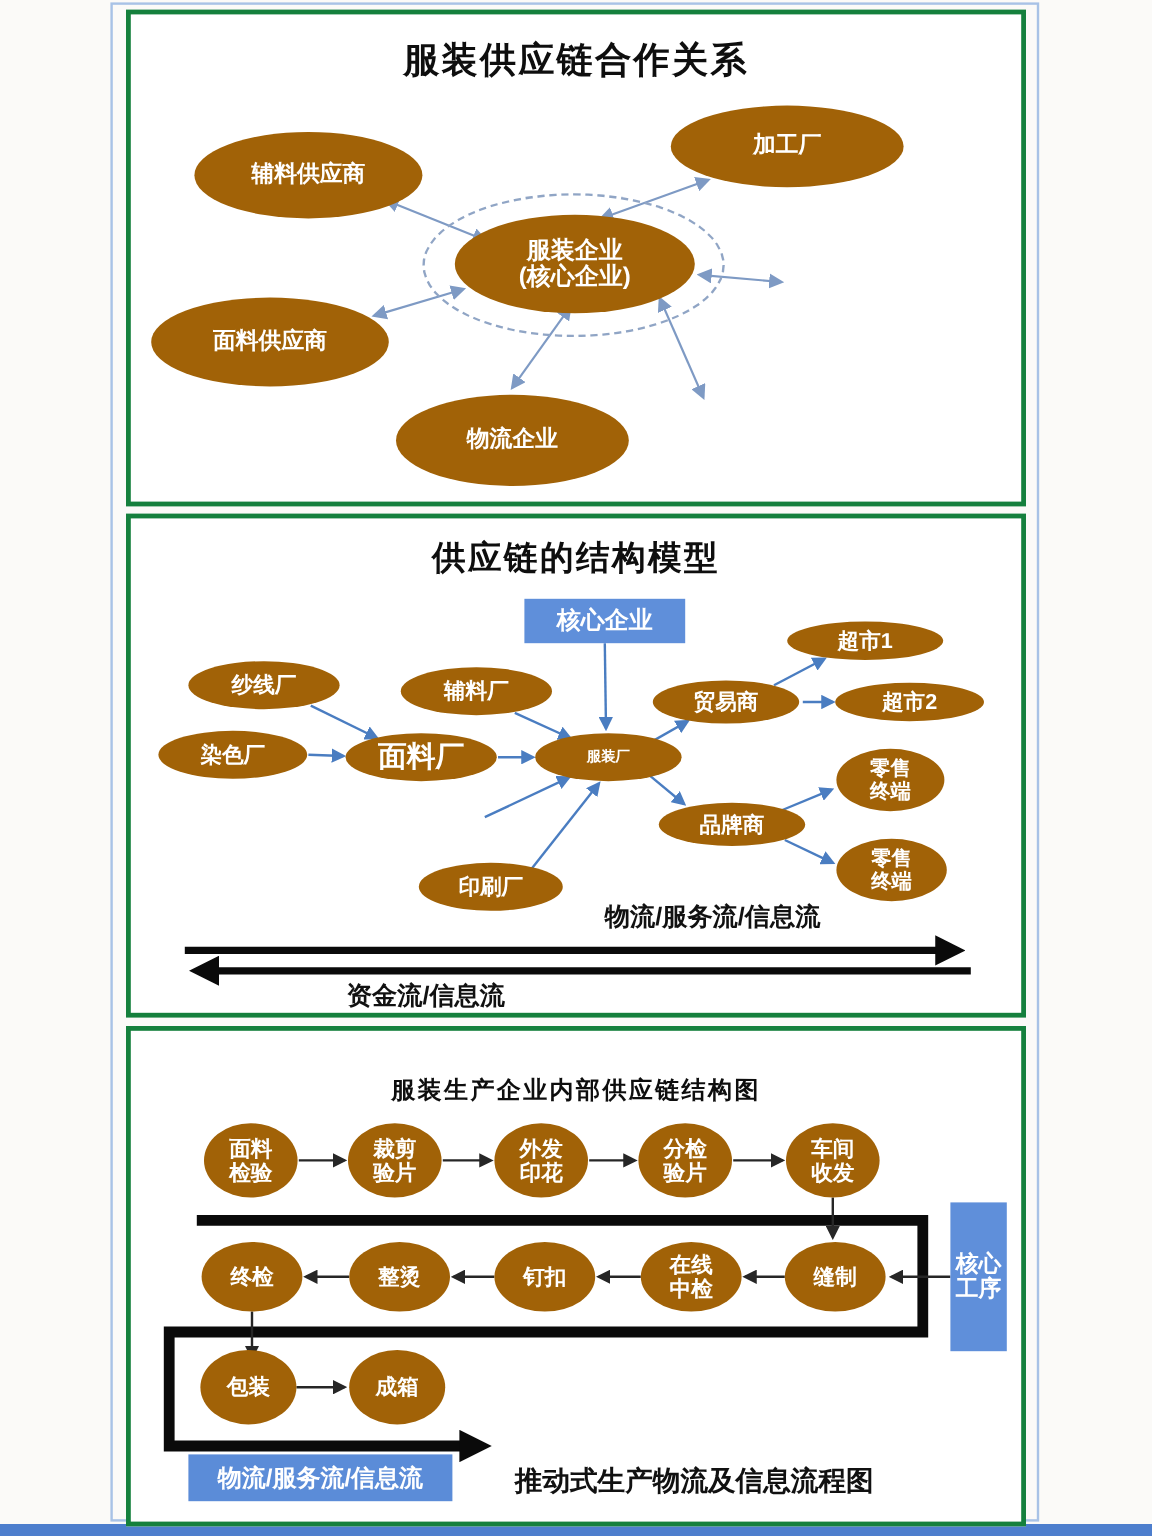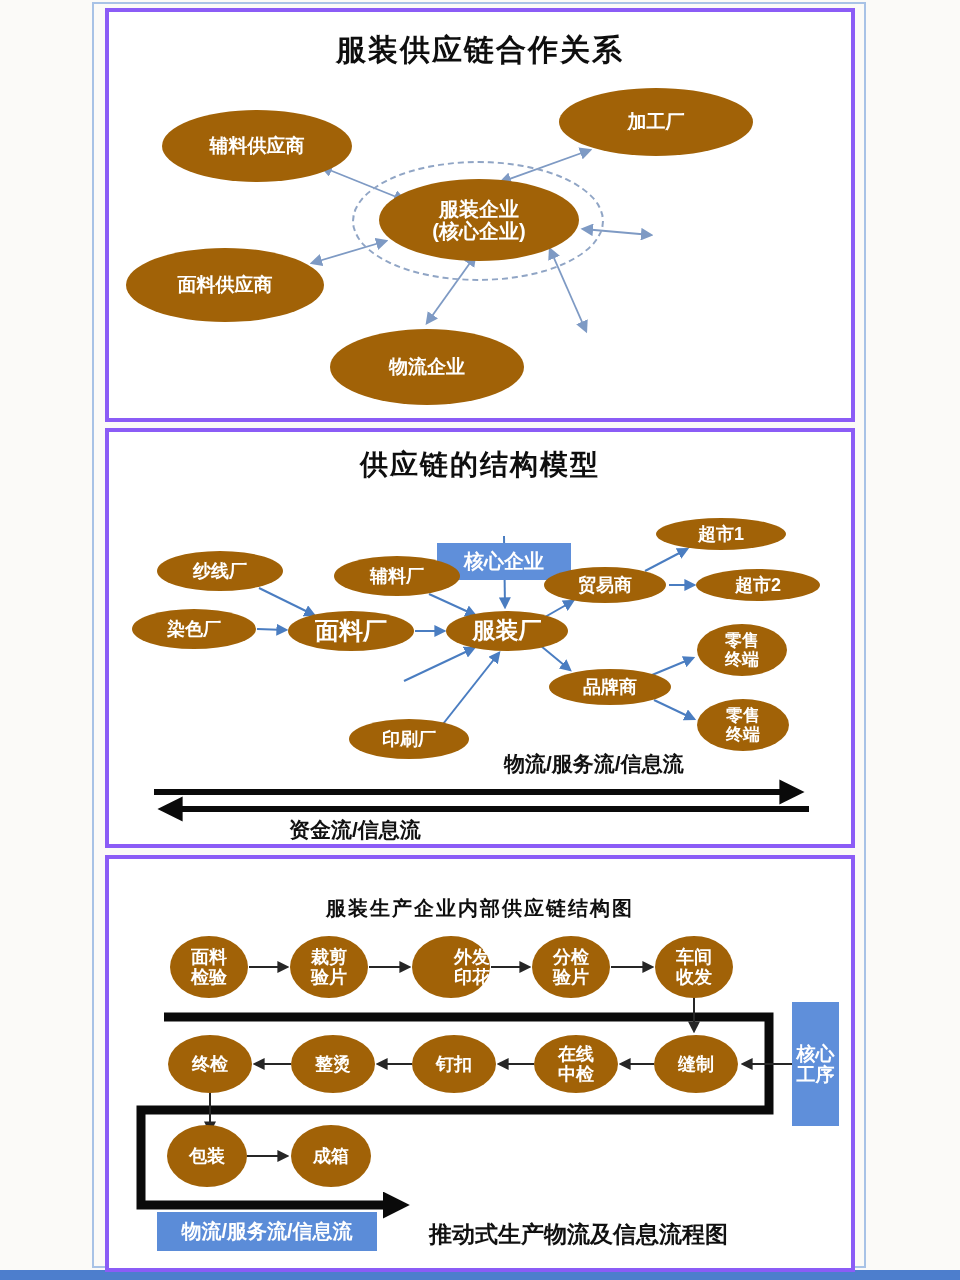--- a/index.html
+++ b/index.html
@@ -10,21 +10,21 @@
   }
   .outer-frame{
     position:absolute;left:92px;top:2px;width:774px;height:1266px;
     border:2px solid #a8c2e6;box-sizing:border-box;pointer-events:none;
   }
   .bottom-bar{
     position:absolute;left:0;top:1270px;width:960px;height:10px;background:#4d7ecd;
   }
   .panel{
     position:absolute;left:105px;width:750px;background:#ffffff;
-    border:4px solid #8b5cf6;box-sizing:border-box;
+    border:4px solid #15803d;box-sizing:border-box;
   }
   #panel1{top:8px;height:414px;}
   #panel2{top:428px;height:420px;}
   #panel3{top:855px;height:417px;}
   .p-title{
     position:absolute;left:0;right:0;text-align:center;
     font-weight:700;color:#0e0e0e;letter-spacing:2px;
   }
   #panel1 .p-title{top:18px;font-size:30px;}
   #panel2 .p-title{top:14px;font-size:28px;}
@@ -126,37 +126,37 @@
       <line x1="432" y1="214" x2="461" y2="238" marker-end="url(#ah2)"></line>
       <line x1="543" y1="243" x2="584" y2="226" marker-end="url(#ah2)"></line>
       <line x1="545" y1="268" x2="585" y2="287" marker-end="url(#ah2)"></line>
     </g>
     <g stroke="#0a0a0a" stroke-width="6">
       <line x1="45" y1="360" x2="688" y2="360" marker-end="url(#ahT)"></line>
       <line x1="700" y1="377" x2="56" y2="377" marker-end="url(#ahT)"></line>
     </g>
   </svg>
 
-  <div class="rect-node" style="left:328px;top:67px;width:134px;height:37px;font-size:20px;margin-top:44px;">
+  <div class="rect-node" style="left:328px;top:67px;width:134px;height:37px;font-size:20px;">
     <span class="lbl">核心企业</span>
   </div>
 
   <div class="ell" style="left:48px;top:119px;width:126px;height:40px;font-size:18px;">
     <span class="lbl">纱线厂</span>
   </div>
   <div class="ell" style="left:225px;top:124px;width:126px;height:40px;font-size:18px;">
     <span class="lbl">辅料厂</span>
   </div>
   <div class="ell" style="left:23px;top:177px;width:124px;height:40px;font-size:18px;">
     <span class="lbl">染色厂</span>
   </div>
   <div class="ell" style="left:179px;top:179px;width:126px;height:40px;font-size:24px;">
     <span class="lbl">面料厂</span>
   </div>
-  <div class="ell" style="left:337px;top:179px;width:122px;height:40px;font-size:23px;">
+  <div class="ell" style="left:337px;top:179px;width:122px;height:40px;font-size:12px;">
     <span class="lbl">服装厂</span>
   </div>
   <div class="ell" style="left:240px;top:287px;width:120px;height:40px;font-size:18px;">
     <span class="lbl">印刷厂</span>
   </div>
   <div class="ell" style="left:435px;top:135px;width:122px;height:36px;font-size:18px;">
     <span class="lbl">贸易商</span>
   </div>
   <div class="ell" style="left:547px;top:86px;width:130px;height:32px;font-size:18px;">
     <span class="lbl">超市1</span>
@@ -210,21 +210,21 @@
   </svg>
 
   <div class="ell" style="left:61px;top:77px;width:78px;height:62px;font-size:18px;">
     <span class="lbl">面料
 检验</span>
   </div>
   <div class="ell" style="left:181px;top:77px;width:78px;height:62px;font-size:18px;">
     <span class="lbl">裁剪
 验片</span>
   </div>
-  <div class="ell" style="left:303px;top:77px;width:78px;height:62px;font-size:18px;justify-content:flex-end;">
+  <div class="ell" style="left:303px;top:77px;width:78px;height:62px;font-size:18px;">
     <span class="lbl">外发
 印花</span>
   </div>
   <div class="ell" style="left:423px;top:77px;width:78px;height:62px;font-size:18px;">
     <span class="lbl">分检
 验片</span>
   </div>
   <div class="ell" style="left:546px;top:77px;width:78px;height:62px;font-size:18px;">
     <span class="lbl">车间
 收发</span>

